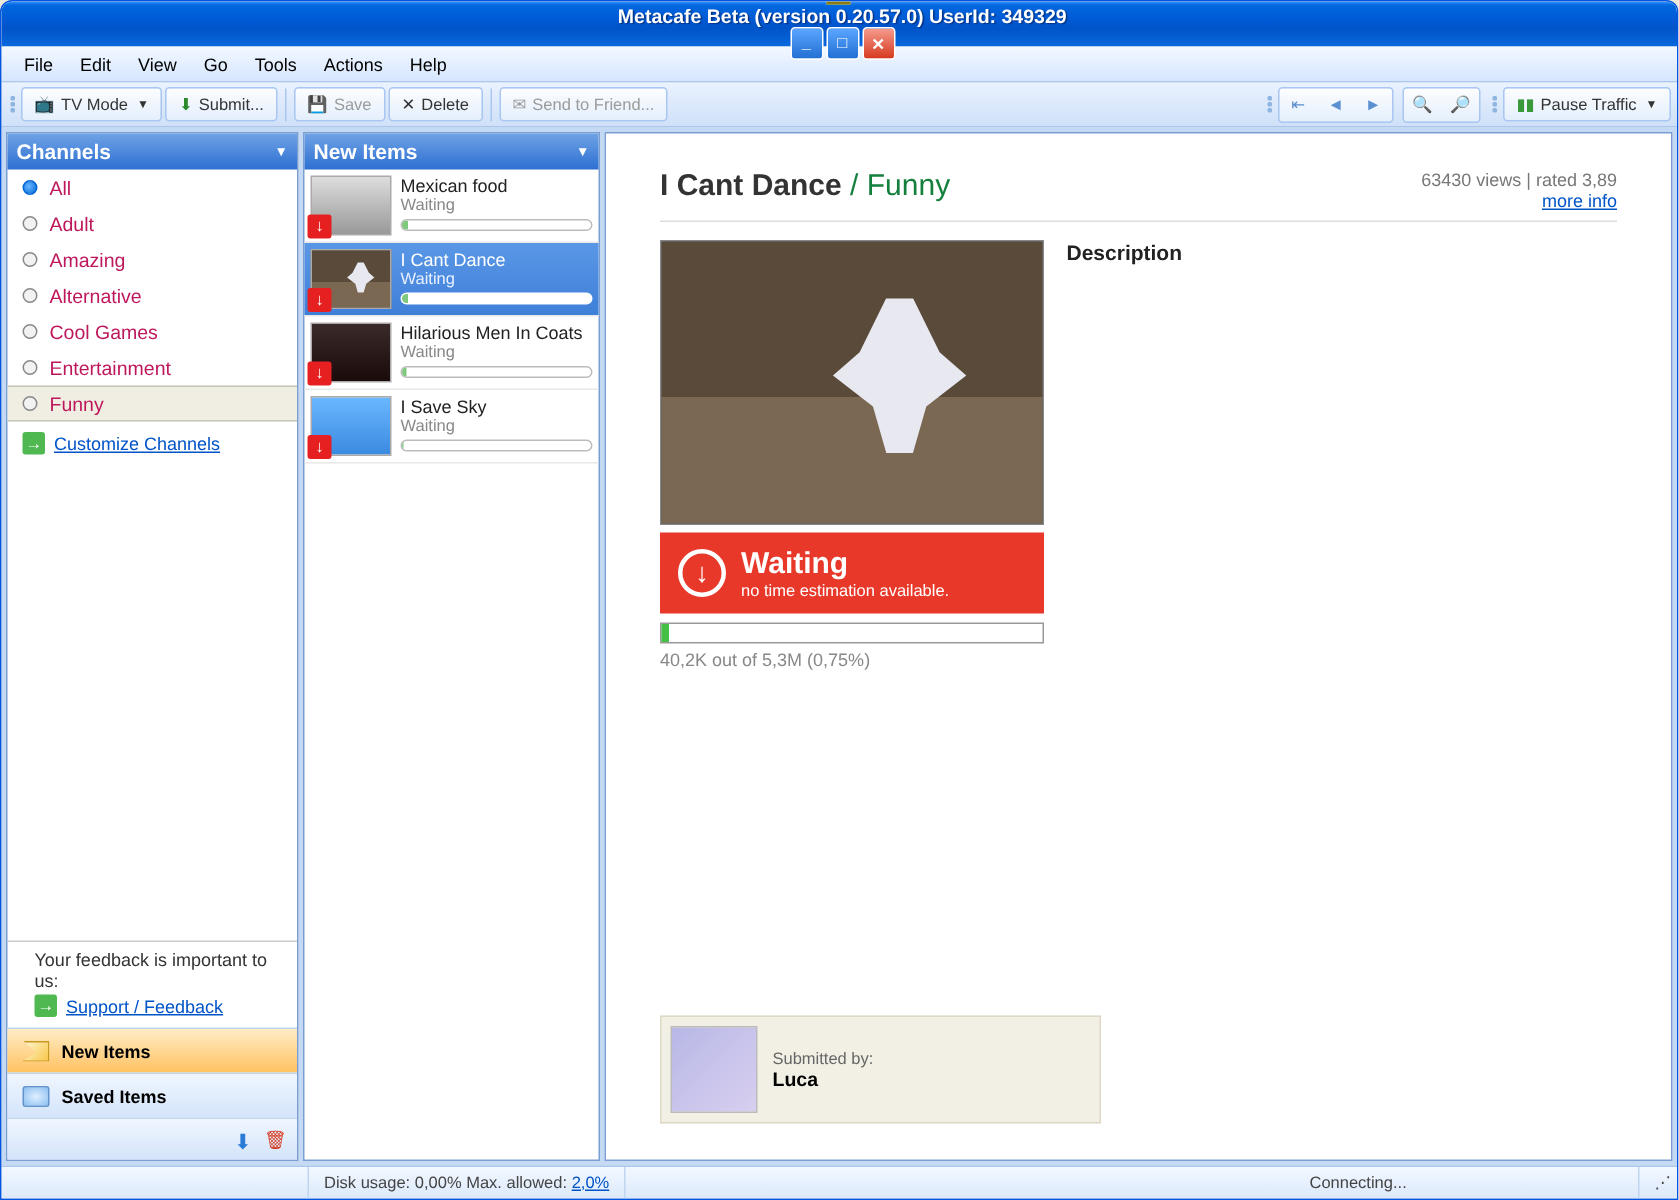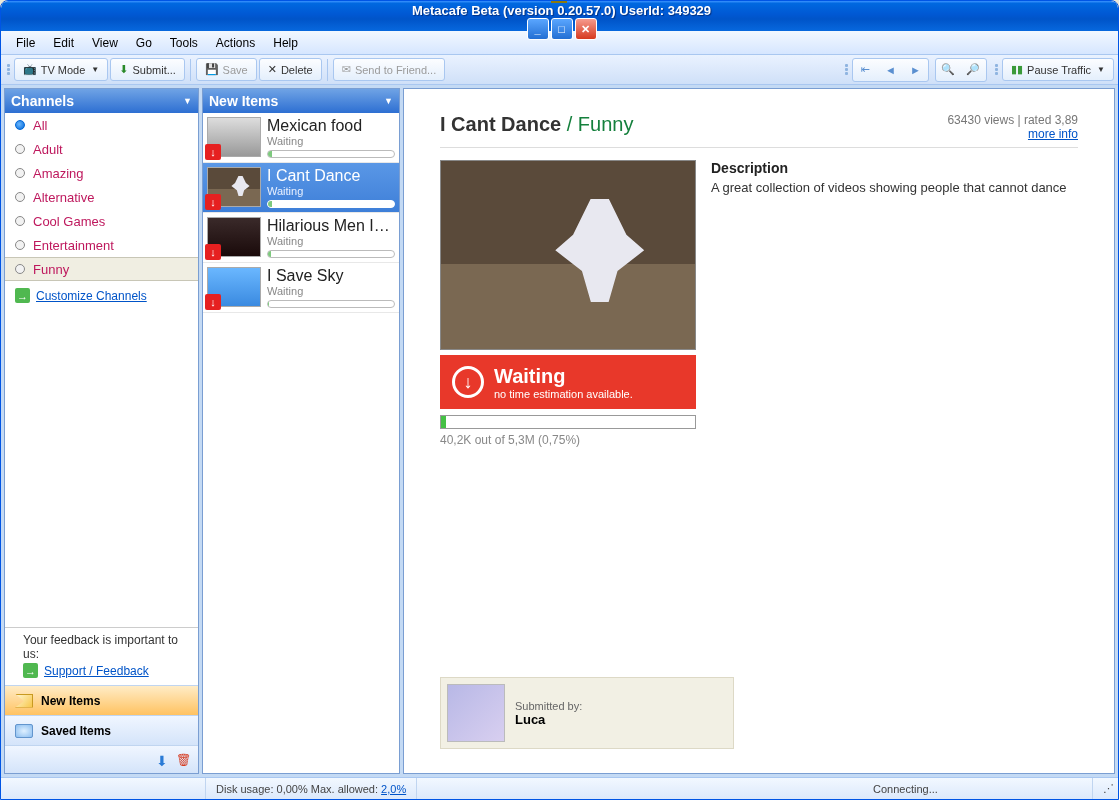--- a/index.html
+++ b/index.html
@@ -52,21 +52,21 @@
 .ch-foot{height:28px;display:flex;justify-content:flex-end;align-items:center;gap:6px;padding:0 8px;background:linear-gradient(to bottom,#f0f6ff,#d4e4fa);border-top:1px solid #c0d5f0;}
 .sm-ico{width:14px;height:14px;cursor:pointer;}
 .sm-dl{color:#2a7bd6;font-size:14px;}
 .sm-del{color:#d63a1f;font-size:12px;}
 
 .item-row{display:flex;gap:6px;padding:4px;border-bottom:1px solid #e8e8e8;cursor:pointer;position:relative;}
 .item-row.sel{background:linear-gradient(to bottom,#5a97e6,#3e7fd8);color:#fff;}
 .item-thumb{width:54px;height:40px;background:#666;border:1px solid #aaa;flex-shrink:0;position:relative;}
 .item-row .dl-badge{position:absolute;left:2px;bottom:2px;width:16px;height:16px;background:#e62020;border-radius:2px;color:#fff;font-size:11px;display:flex;align-items:center;justify-content:center;}
 .item-info{flex:1;min-width:0;}
-.item-title{font-size:16px;white-space:nowrap;overflow:hidden;text-overflow:ellipsis;}
+.item-title{font-size:12px;white-space:nowrap;overflow:hidden;text-overflow:ellipsis;}
 .item-row:not(.sel) .item-title{color:#222;}
 .item-status{font-size:11px;color:#888;}
 .item-row.sel .item-status{color:#e8f0ff;}
 .item-prog{height:8px;border:1px solid #bbb;border-radius:4px;background:#fff;margin-top:3px;position:relative;overflow:hidden;}
 .item-row.sel .item-prog{border-color:#fff;}
 .item-prog-fill{height:100%;background:#7ec97e;}
 
 .detail{padding:12px 18px;overflow:auto;flex:1;display:flex;flex-direction:column;}
 .det-head{display:flex;justify-content:space-between;align-items:flex-start;border-bottom:1px solid #ddd;padding-bottom:6px;}
 .det-title{font-size:20px;font-weight:bold;color:#333;}
@@ -327,21 +327,20 @@
                 <div class="det-status-s">no time estimation available.</div>
               </div>
             </div>
             <div class="det-progbar">
                 <div class="det-progfill"></div>
               </div>
             <div class="det-progtxt">40,2K out of 5,3M (0,75%)</div>
           </div>
           <div class="det-right">
             <h3>Description</h3>
-            <div class="det-desc">A great collection of videos showing people that cannot dance</div>
           </div>
         </div>
         <div class="det-spacer"></div>
         <div class="det-submit">
           <div class="det-avatar"></div>
           <div>
             <div class="det-sub-t">Submitted by:</div>
             <div class="det-sub-n">Luca</div>
           </div>
         </div>

